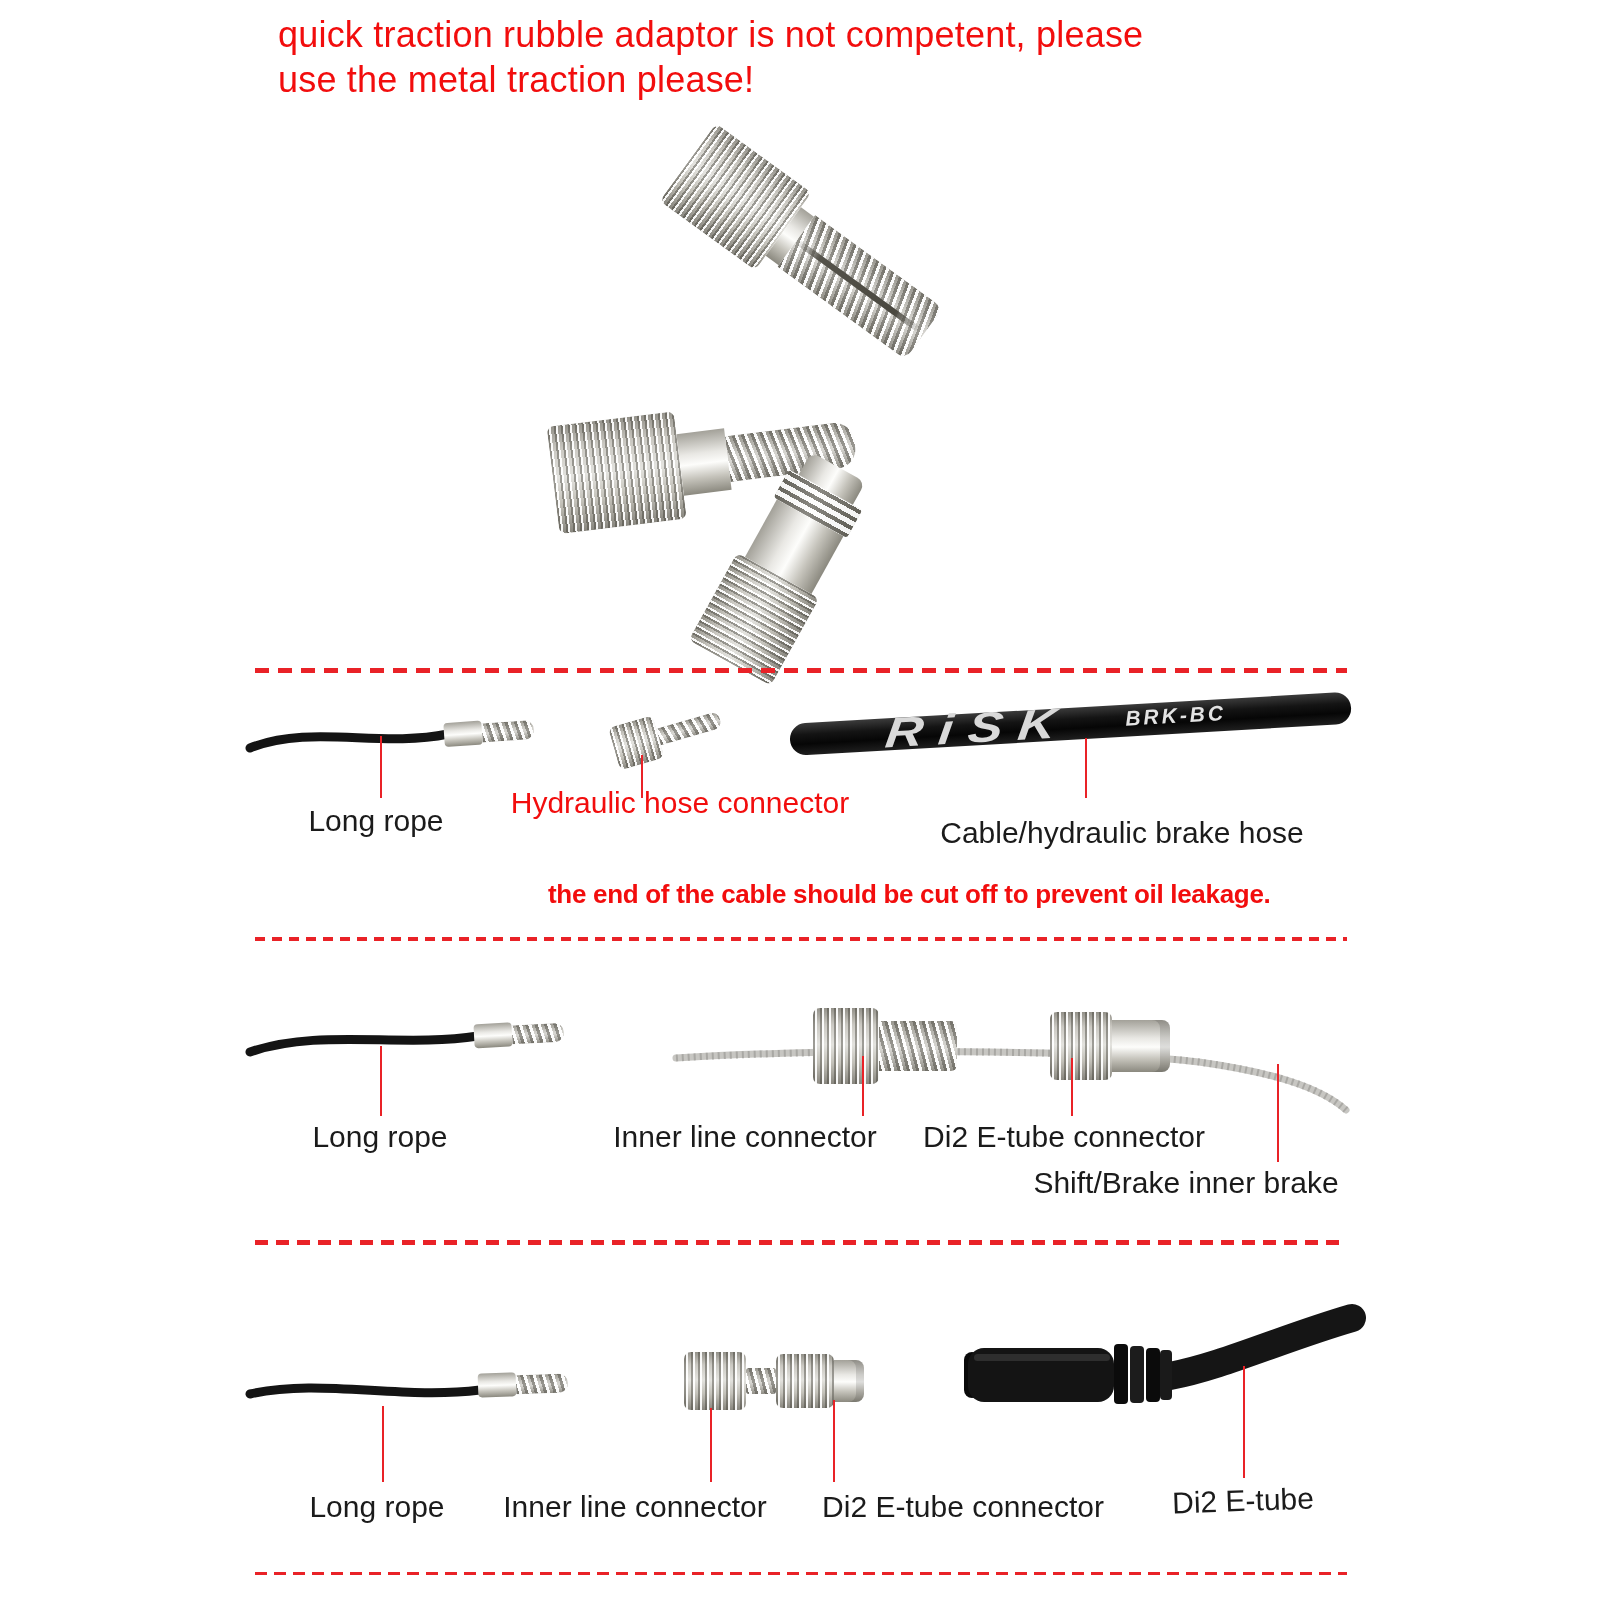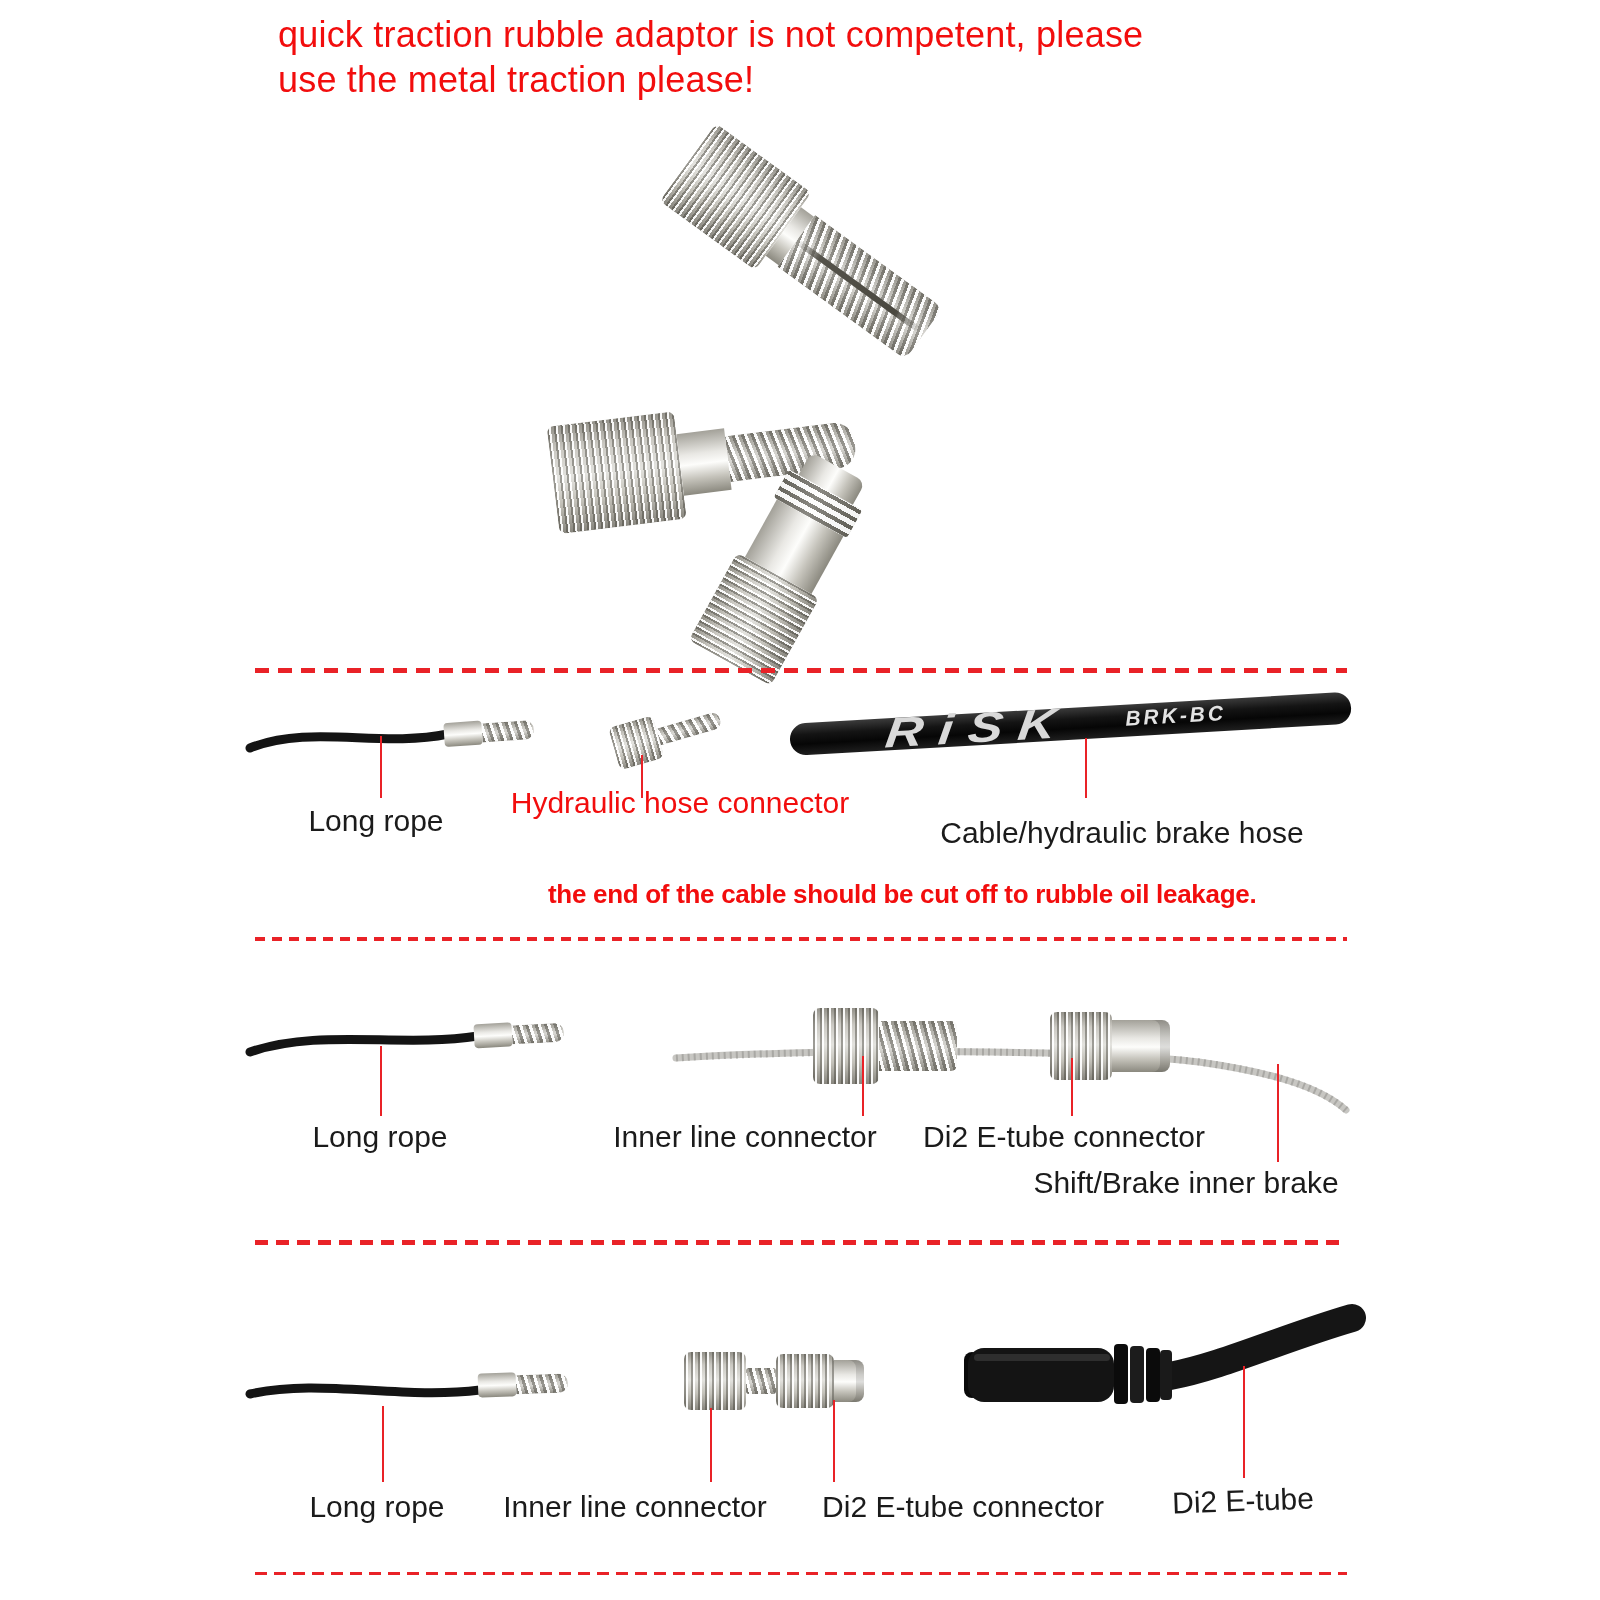--- a/index.html
+++ b/index.html
@@ -105,21 +105,21 @@
 
   <div class="callout" style="left:380px;top:736px;height:62px;"></div>
   <div class="callout" style="left:641px;top:755px;height:43px;"></div>
   <div class="callout" style="left:1085px;top:738px;height:60px;"></div>
 
   <div class="lbl" style="left:376px;top:804px;">Long rope</div>
   <div class="lbl red" style="left:680px;top:786px;">Hydraulic hose connector</div>
   <div class="lbl" style="left:1122px;top:816px;">Cable/hydraulic brake hose</div>
 
   <div class="note">
-    <div>the end of the cable should be cut off to rubble oil leakage.</div>
+    <div>the end of the cable should be cut off to prevent oil leakage.</div>
   </div>
 
   <div class="divider d2"></div>
 
   <svg style="left:250px;top:1006px;" width="230" height="60">
     <path d="M0,46 C70,22 150,42 228,30" stroke="#141414" stroke-width="9" fill="none" stroke-linecap="round"></path>
   </svg>
   <div class="ferrule" style="left:474px;top:1022px;transform:rotate(-3deg);">
     <div class="part smooth" style="width:38px;height:24px;border-radius:4px;"></div>
     <div class="part thread" style="width:52px;height:19px;"></div>

